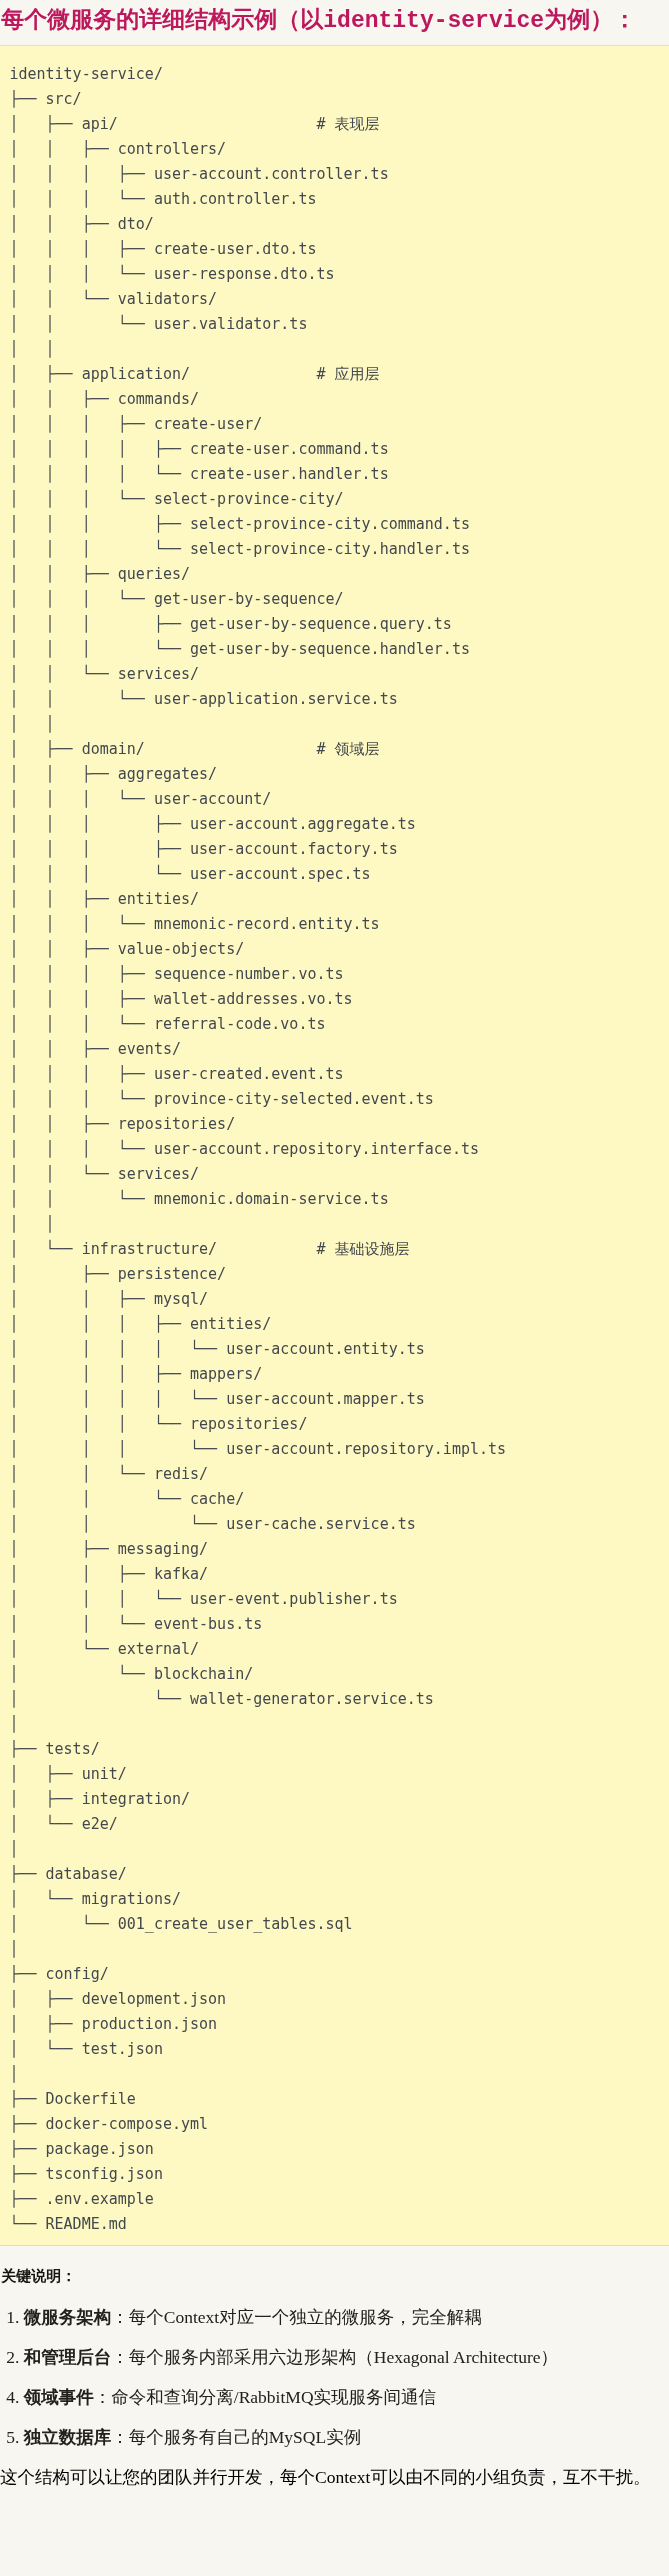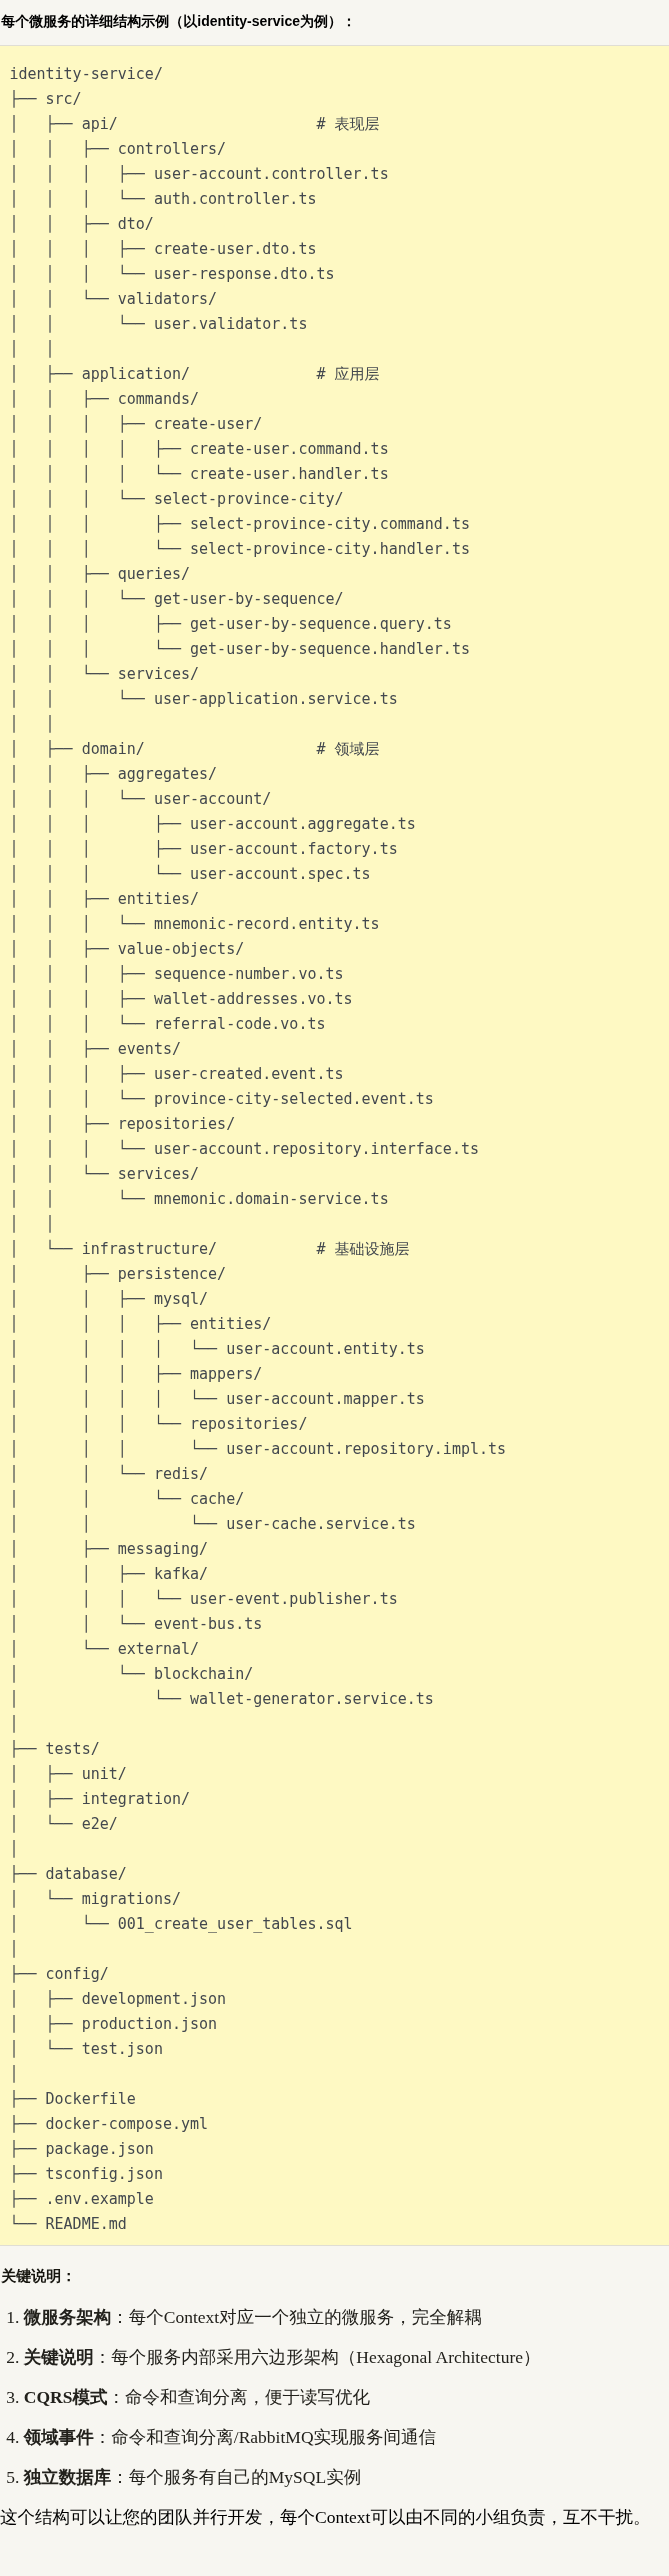--- a/index.html
+++ b/index.html
@@ -9,25 +9,25 @@
   }
   body {
     width: 669px;
     min-height: 2576px;
     box-sizing: border-box;
     font-family: "Liberation Serif", serif;
     color: #21201a;
     overflow: hidden;
   }
   .page-title {
-    font-family: Liberation Sans, sans-serif;
+    font-family: Liberation Mono, monospace;
     font-weight: 700;
-    font-size: 14px;
+    font-size: 23px;
     line-height: 31px;
-    color: #000000;
+    color: #be185d;
     margin: 6.3px 5px 7.5px 1.3px;
     white-space: nowrap;
   }
   .code-block {
     display: block;
     background: #fef9c3;
     border-top: 0.6px solid #e0ded4;
     border-bottom: 0.6px solid #e0ded4;
     padding: 16.3px 6.3px 8.1px 9.4px;
     margin: 0;
@@ -166,24 +166,21 @@
 ├── .env.example
 └── README.md</pre>
 
 <h2 class="notes-heading">关键说明：</h2>
 
 <ol class="notes-list">
   <li>
     <span class="note-number">1.</span><span class="note-label">微服务架构</span><span class="note-text">：每个Context对应一个独立的微服务，完全解耦</span>
   </li>
   <li>
-    <span class="note-number">2.</span><span class="note-label">关键说明</span><span class="note-text">：每个服务内部采用六边形架构（Hexagonal Architecture）</span>
-  </li>
-  <li>
-    <span class="note-number">3.</span><span class="note-label">CQRS模式</span><span class="note-text">：命令和查询分离，便于读写优化</span>
+    <span class="note-number">2.</span><span class="note-label">和管理后台</span><span class="note-text">：每个服务内部采用六边形架构（Hexagonal Architecture）</span>
   </li>
   <li>
     <span class="note-number">4.</span><span class="note-label">领域事件</span><span class="note-text">：命令和查询分离/RabbitMQ实现服务间通信</span>
   </li>
   <li>
     <span class="note-number">5.</span><span class="note-label">独立数据库</span><span class="note-text">：每个服务有自己的MySQL实例</span>
   </li>
 </ol>
 
 <p class="closing-paragraph">这个结构可以让您的团队并行开发，每个Context可以由不同的小组负责，互不干扰。</p>

